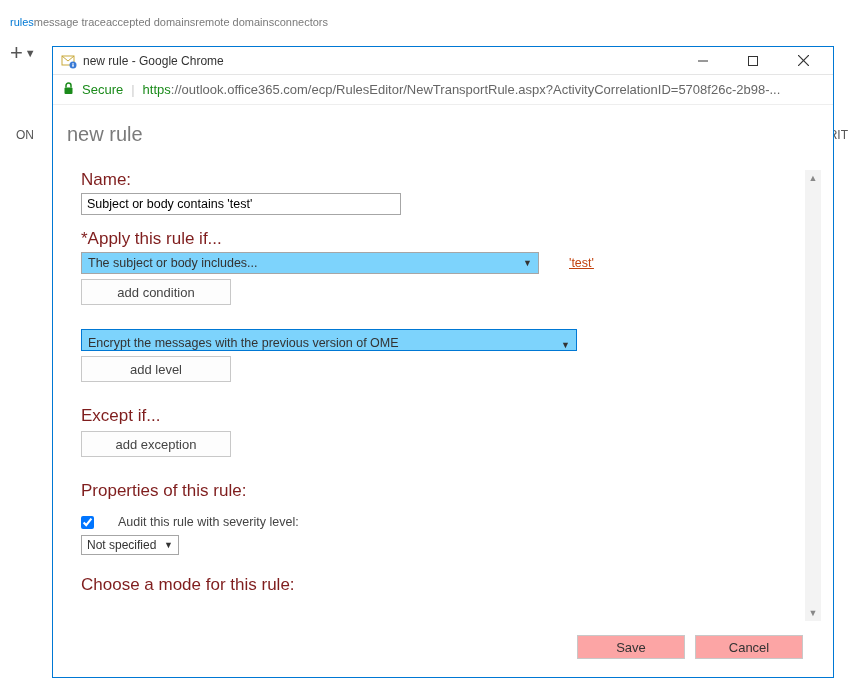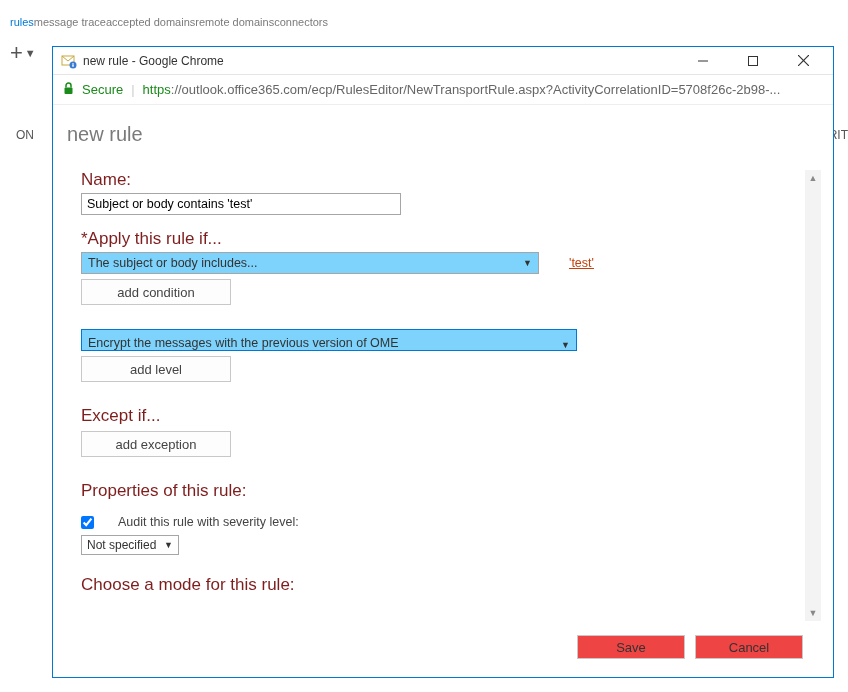--- a/index.html
+++ b/index.html
@@ -217,21 +217,21 @@
   .button-bar {
     display: flex;
     justify-content: flex-end;
     gap: 10px;
     padding: 4px 30px 18px 0;
   }
   .action-btn {
     width: 108px;
     height: 24px;
     border: 1px solid #c8c8c8;
-    background: #ef4444;
+    background: #fca5a5;
     font-size: 13px;
     color: #333;
     cursor: pointer;
     font-family: inherit;
   }
 </style>
 </head>
 <body>
 
 <div class="tabs">

